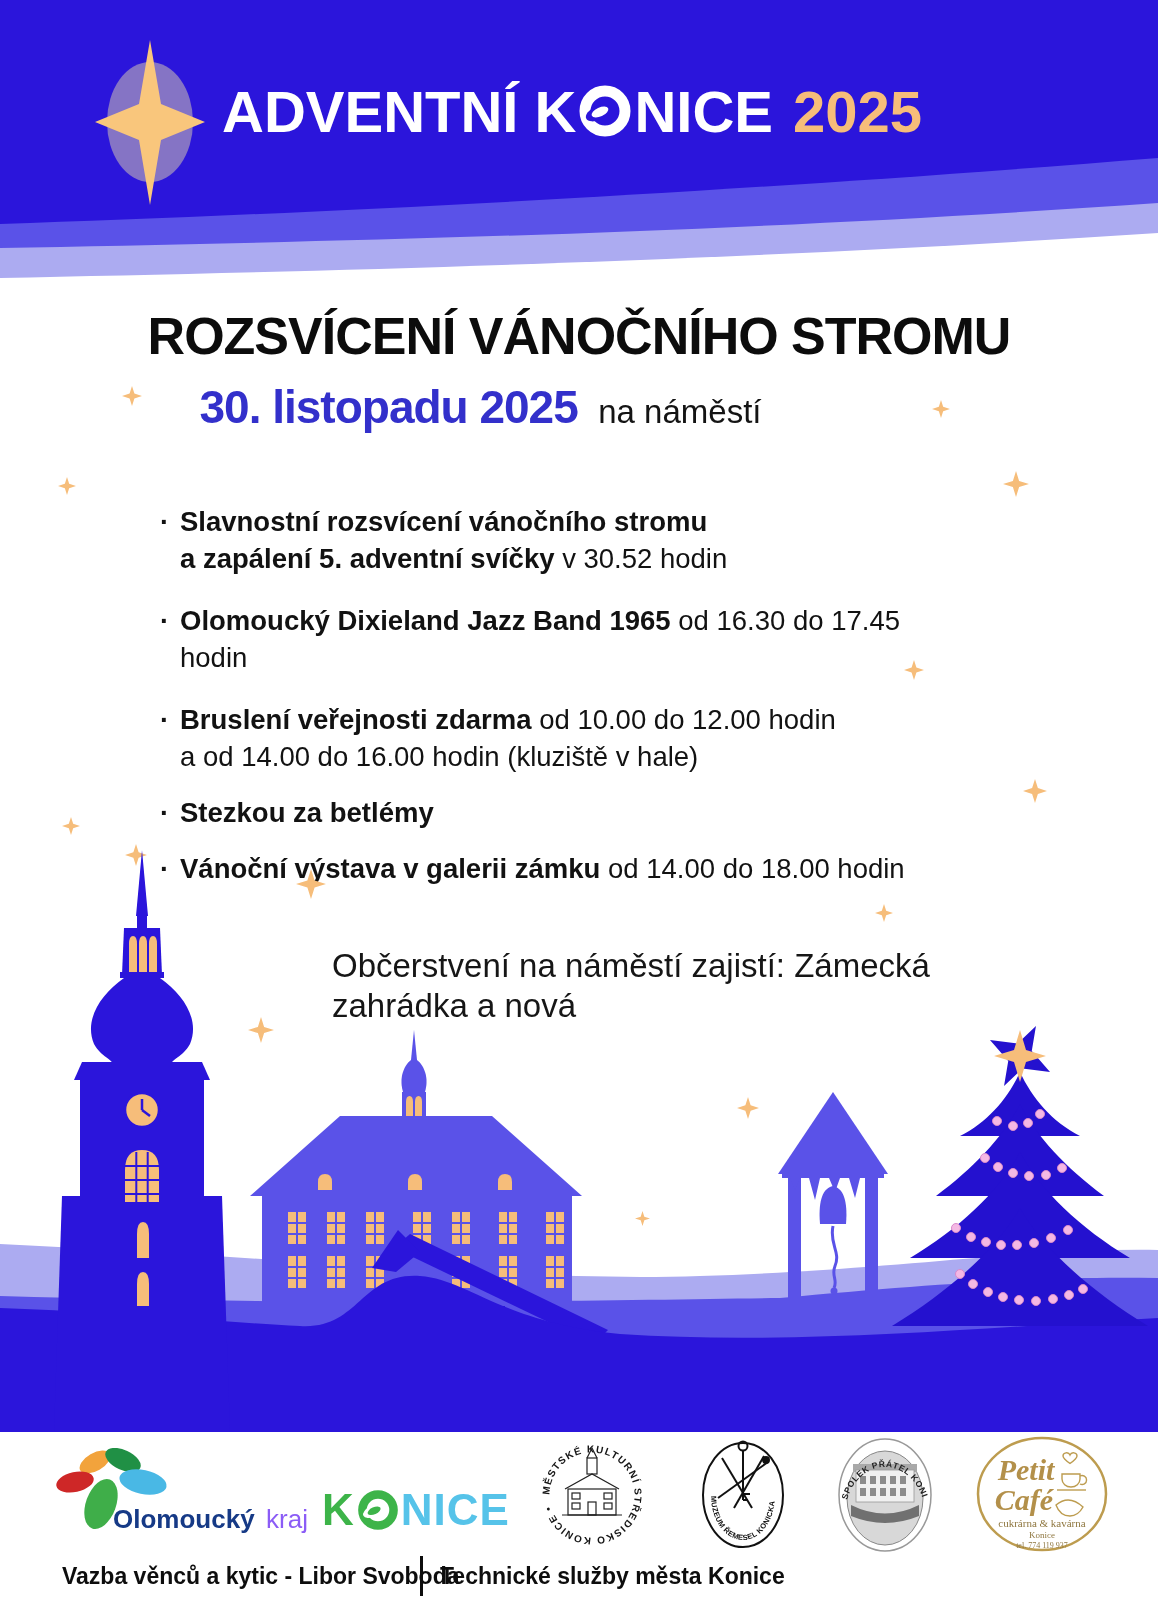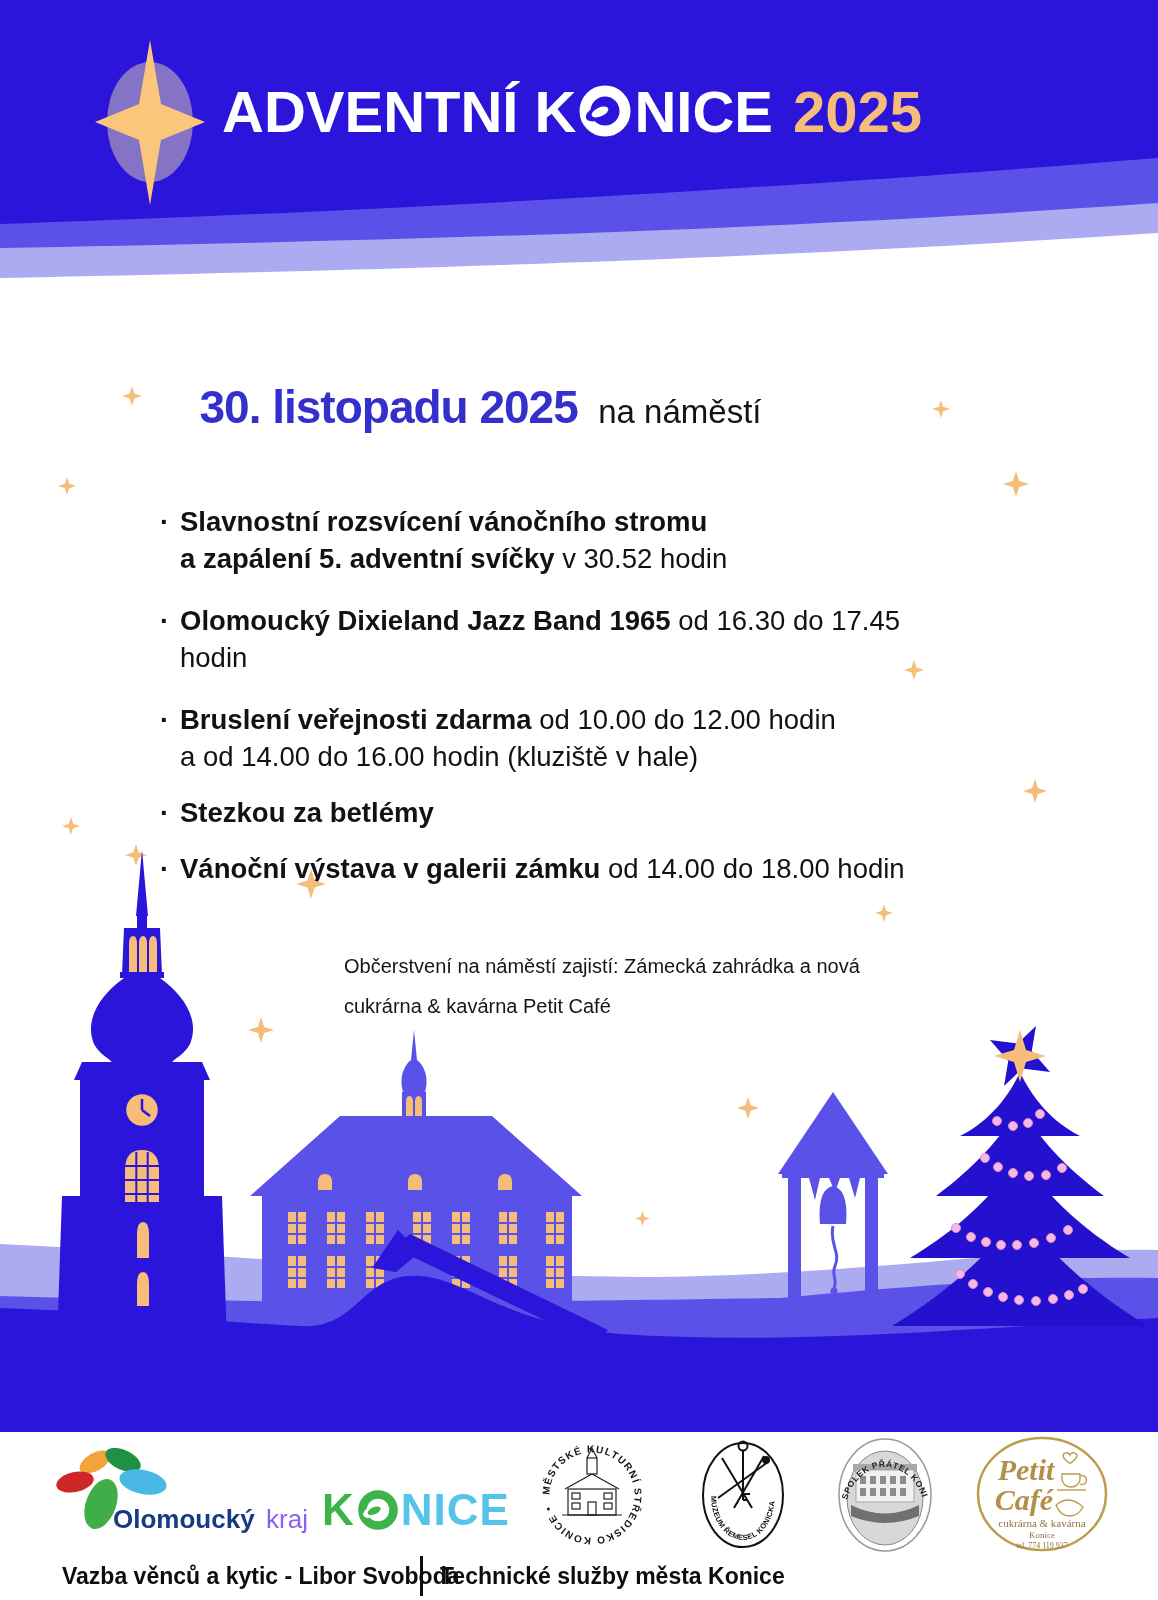--- a/index.html
+++ b/index.html
@@ -21,21 +21,21 @@
   .date-row .date{color:#3330CB;font-size:46px;font-weight:700;letter-spacing:-1px;}
   .date-row .loc{color:#141414;font-size:33px;font-weight:400;margin-left:16px;}
 
   
   .events{position:absolute;left:158px;top:503px;width:780px;font-size:27.5px;line-height:37px;color:#121212;}
   .ev{position:relative;padding-left:22px;}
   .ev .dot{position:absolute;left:2px;top:0;font-weight:700;}
   .ev b{font-weight:700;}
   .mtA{margin-top:19px;} .mtB{margin-top:25px;}
 
-  .refreshments{position:absolute;left:344px;top:946px;width:700px;font-size:20px;line-height:40px;color:#161616;}
+  .refreshments{position:absolute;left:332px;top:946px;width:700px;font-size:33px;line-height:40px;color:#161616;}
 
   
   .spark{position:absolute;background:#F6BD7A;
     clip-path:polygon(50% 0%,62% 38%,100% 50%,62% 62%,50% 100%,38% 62%,0% 50%,38% 38%);}
 
   
   .olk-text{position:absolute;left:113px;top:1504px;white-space:nowrap;}
   .olk-text .b{font-size:26px;font-weight:700;color:#163A86;}
   .olk-text .r{font-size:26px;font-weight:400;color:#8b5cf6;margin-left:7px;}
   .konice-logo{position:absolute;left:322px;top:1487px;display:flex;align-items:center;height:46px;white-space:nowrap;}
@@ -68,20 +68,21 @@
     <span class="t">ADVENTNÍ K</span>
     <svg class="o-svg" width="54" height="54" viewBox="0 0 54 54">
       <circle cx="27" cy="27" r="20" fill="none" stroke="#ffffff" stroke-width="11"></circle>
       <ellipse cx="20" cy="29" rx="13" ry="7" fill="#2B15DB" transform="rotate(-25 20 29)"></ellipse>
       <ellipse cx="22" cy="28" rx="9" ry="4.5" fill="#ffffff" transform="rotate(-25 22 28)"></ellipse>
     </svg>
     <span class="t">NICE</span>
     <span class="year">2025</span>
   </div>
 
+  <div class="main-title">ROZSVÍCENÍ VÁNOČNÍHO STROMU</div>
   <div class="date-row">
     <span class="date">30. listopadu 2025</span>
     <span class="loc">na náměstí</span>
   </div>
 
   <div class="events">
     <div class="ev">
       <span class="dot">·</span>
       <b>Slavnostní rozsvícení vánočního stromu</b><span></span>
     </div>
@@ -104,21 +105,20 @@
       <b>Stezkou za betlémy</b><span></span>
     </div>
     <div class="ev mtA">
       <span class="dot">·</span>
       <b>Vánoční výstava v galerii zámku</b><span> od 14.00 do 18.00 hodin</span>
     </div>
   </div>
 
   <div class="refreshments">
     <div>Občerstvení na náměstí zajistí: Zámecká zahrádka a nová</div>
-    <div>cukrárna &amp; kavárna Petit Café</div>
   </div>
 
   <div class="spark" style="left:122px;top:386px;width:20px;height:20px"></div>
   <div class="spark" style="left:932px;top:400px;width:18px;height:18px"></div>
   <div class="spark" style="left:58px;top:477px;width:18px;height:18px"></div>
   <div class="spark" style="left:1003px;top:471px;width:26px;height:26px"></div>
   <div class="spark" style="left:904px;top:660px;width:20px;height:20px"></div>
   <div class="spark" style="left:1023px;top:779px;width:24px;height:24px"></div>
   <div class="spark" style="left:62px;top:817px;width:18px;height:18px"></div>
   <div class="spark" style="left:125px;top:844px;width:22px;height:22px"></div>

